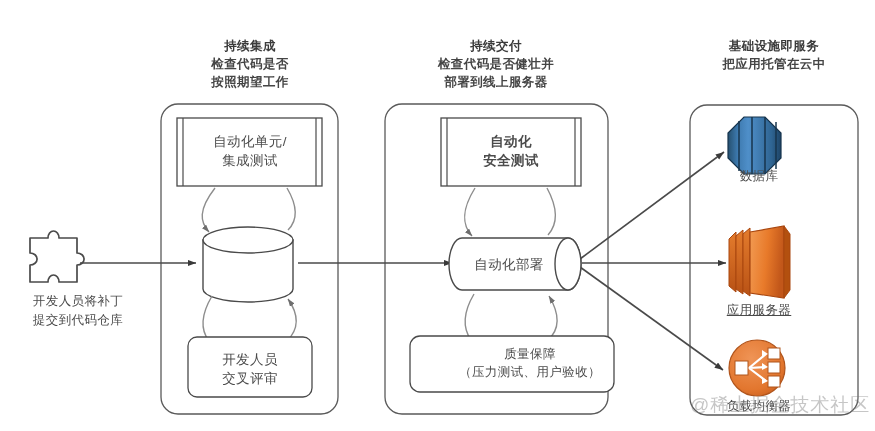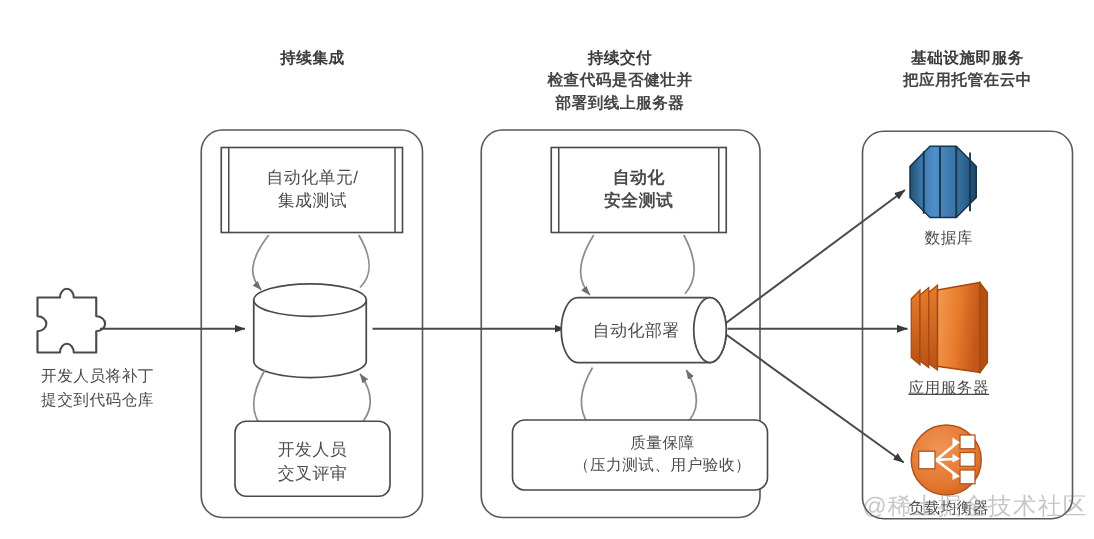--- a/index.html
+++ b/index.html
@@ -188,20 +188,22 @@
       <rect x="735" y="361" width="13" height="14" fill="#ffffff" stroke="#b0541b" stroke-width="1"></rect>
       <rect x="768" y="348" width="12" height="11" fill="#ffffff" stroke="#b0541b" stroke-width="1"></rect>
       <rect x="768" y="362" width="12" height="11" fill="#ffffff" stroke="#b0541b" stroke-width="1"></rect>
       <rect x="768" y="376" width="12" height="11" fill="#ffffff" stroke="#b0541b" stroke-width="1"></rect>
       <path d="M749,368 L766,354 M749,368 L766,367 M749,368 L766,381" stroke="#ffffff" stroke-width="2.2" fill="none"></path>
       <path d="M762,350 l6,4 l-6,3 z M762,363 l6,4 l-6,3 z M762,377 l6,4 l-6,3 z" fill="#ffffff"></path>
     </g>
   </svg>
 
   <div class="lbl phase-title" style="left:180px;top:38px;width:140px;">持续集成</div>
+  <div class="lbl phase-sub" style="left:170px;top:56px;width:160px;">检查代码是否
+按照期望工作</div>
 
   <div class="lbl phase-title" style="left:426px;top:38px;width:140px;">持续交付</div>
   <div class="lbl phase-sub" style="left:396px;top:56px;width:200px;">检查代码是否健壮并
 部署到线上服务器</div>
 
   <div class="lbl phase-title" style="left:694px;top:38px;width:160px;">基础设施即服务</div>
   <div class="lbl phase-sub" style="left:694px;top:56px;width:160px;">把应用托管在云中</div>
 
   <div class="lbl src-cap" style="left:3px;top:292px;width:150px;">开发人员将补丁
 提交到代码仓库</div>
@@ -210,19 +212,19 @@
 集成测试</div>
   <div class="lbl node-text" style="left:190px;top:350px;width:120px;">开发人员
 交叉评审</div>
 
   <div class="lbl node-text" style="left:446px;top:132px;width:130px;font-weight:bold;">自动化
 安全测试</div>
   <div class="lbl node-text" style="left:452px;top:255px;width:114px;">自动化部署</div>
   <div class="lbl node-text node-text-sm" style="left:412px;top:346px;width:236px;">质量保障
 （压力测试、用户验收）</div>
 
-  <div class="lbl icon-cap" style="left:704px;top:182px;width:110px;">数据库</div>
+  <div class="lbl icon-cap" style="left:704px;top:168px;width:110px;">数据库</div>
   <div class="lbl icon-cap" style="left:694px;top:302px;width:130px;text-decoration:underline;">应用服务器</div>
   <div class="lbl icon-cap" style="left:694px;top:398px;width:130px;">负载均衡器</div>
 
   <div class="watermark">@稀土掘金技术社区</div>
 
 </div>
 
 </body></html>

